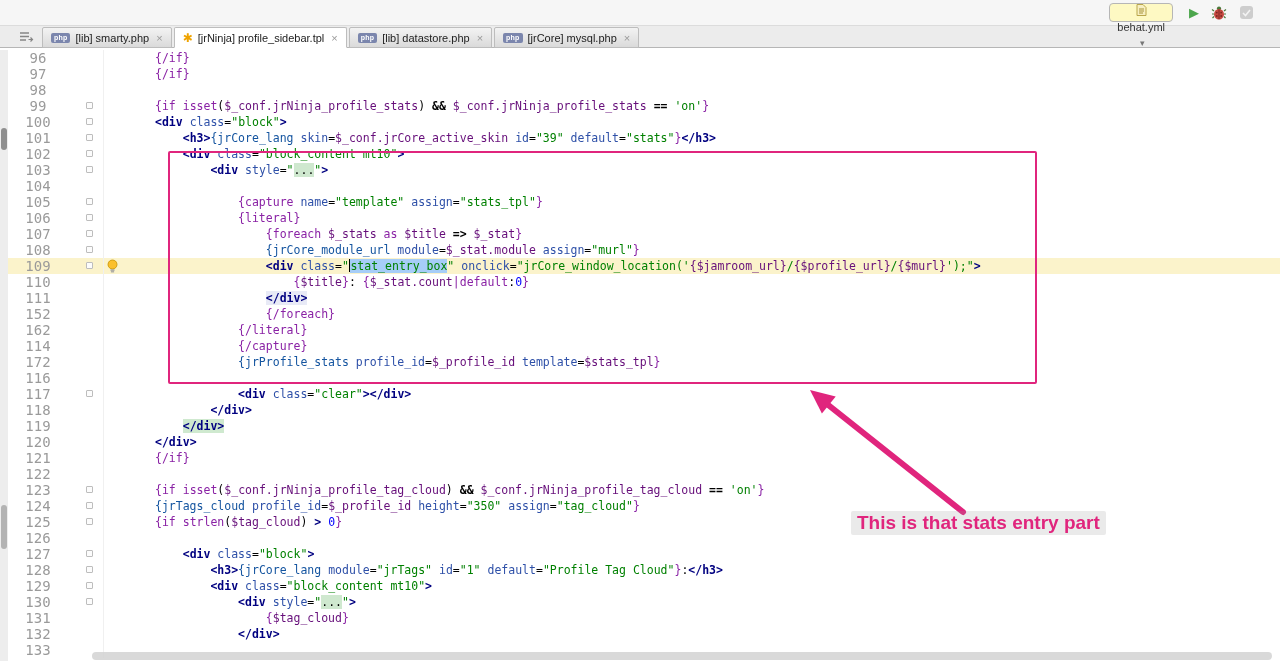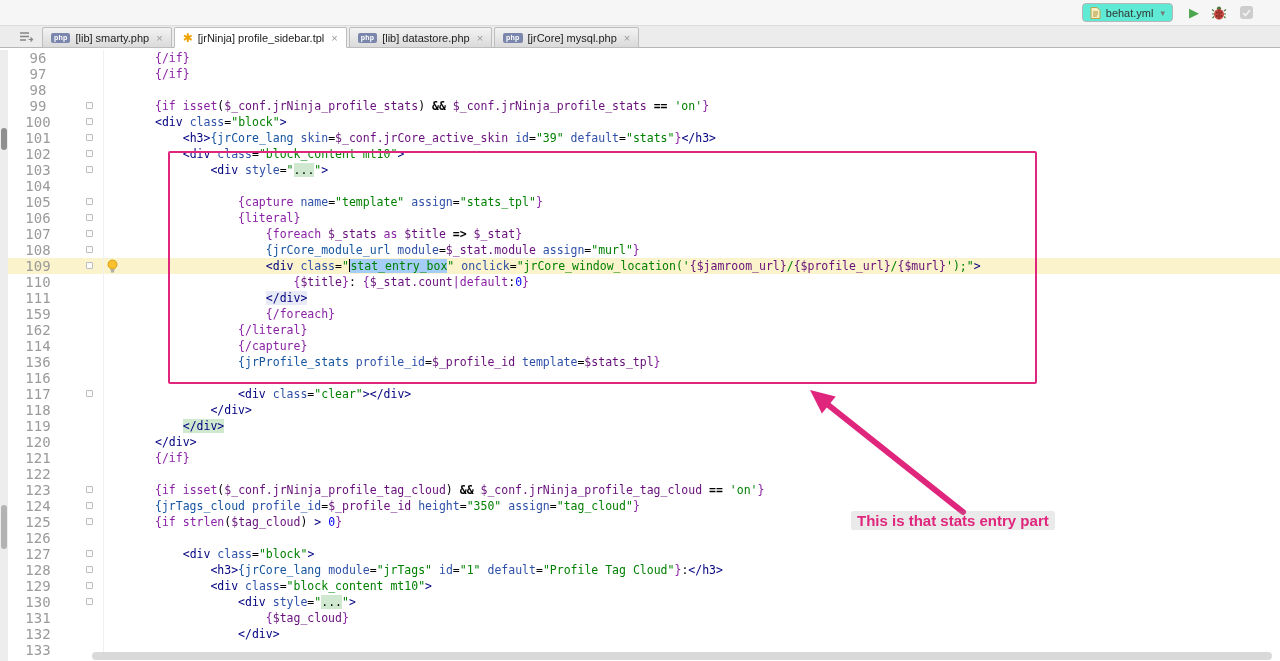--- a/index.html
+++ b/index.html
@@ -13,22 +13,22 @@
     width:1280px;height:661px;overflow:hidden;position:relative;
     background:#fff;font-family:"Liberation Sans",sans-serif;
   }
   
   .topbar{
     height:26px;background:#f6f6f6;border-bottom:1px solid #dcdcdc;
     display:flex;align-items:center;padding:0 26px 0 10px;
   }
   .runbox{
     margin-left:auto;height:19px;display:flex;align-items:center;gap:5px;
-    background:#5eead4;border:1px solid #b6b6b6;border-radius:4px;
-    padding:0 7px;font-size:11px;color:#333;cursor:default;
+    background:#fef9c3;border:1px solid #b6b6b6;border-radius:4px;
+    padding:0 7px;font-size:11px;color:#333;cursor:default;flex-direction:column;
   }
   .runbox .ddarrow{color:#777;font-size:9px;margin-left:2px}
   .playbtn{margin-left:16px;color:#4ca64c;font-size:13px;line-height:1;cursor:default}
   .iconbtn{margin-left:12px;display:inline-flex;align-items:center}
   .covbtn{opacity:.45}
   
   .tabbar{
     height:22px;background:#ececec;border-bottom:1px solid #b6b6b6;
     display:flex;align-items:flex-end;padding-left:16px;
   }
@@ -55,40 +55,40 @@
   .row{display:flex;height:16px;line-height:16px;white-space:pre;position:relative}
   .row.current{background:var(--curline)}
   .ln{width:76px;flex:none;text-align:center;color:#9a9a9a;font-size:14px}
   .foldcol{width:28px;flex:none;position:relative;border-right:1px solid #f0f0f0}
   .foldbox{position:absolute;left:10px;top:4px;width:7px;height:7px;border:1px solid #bdbdbd;background:#fcfcfc;border-radius:1px}
   .code{flex:none;padding-left:51px;color:#000}
   .str{color:#008000}
   .kw{color:#8a22a5}
   .fn{color:#1555a0}
   .var{color:#660e7a}
-  .tag{color:#000080;font-weight:normal}
+  .tag{color:#000080;font-weight:bold}
   .attr{color:#2e50a8}
   .num{color:#0000ff}
   .op{font-weight:bold}
   .foldtx{background:#cfe8cf;color:#000}
   .sel{background:var(--selbg)}
   .caret{display:inline-block;width:1.5px;height:13px;background:#000;vertical-align:-2px}
   .bulb{position:absolute;left:106px;top:1px}
   
   .leftstrip{position:absolute;left:0;top:50px;bottom:0;width:8px;background:#ededed;z-index:6}
   .vthumb1{position:absolute;left:1px;top:78px;width:6px;height:22px;background:#8f8f8f;border-radius:3px}
   .vthumb2{position:absolute;left:1px;top:455px;width:6px;height:44px;background:#b3b3b3;border-radius:3px}
   .hscroll{position:absolute;left:92px;right:8px;bottom:1px;height:8px;z-index:6}
   .hthumb{width:100%;height:100%;background:#d2d2d2;border-radius:4px;opacity:.85}
   
   .anno{position:absolute;z-index:20;pointer-events:none}
   .anno-rect{left:168px;top:151px;width:869px;height:233px;border:2px solid var(--accent);border-radius:2px}
   .anno-arrow{left:770px;top:376px}
   .anno-label{
-    left:851px;top:511px;font-size:15px;font-weight:bold;color:var(--accent);
+    left:851px;top:511px;font-size:19px;font-weight:bold;color:var(--accent);
     background:rgba(150,150,150,.20);padding:1px 6px;border-radius:2px;white-space:nowrap;
   }
 </style>
 </head>
 <body>
 
 <div class="topbar">
   <div class="runbox">
     <span style="display:inline-flex">
       <svg width="11" height="12" viewBox="0 0 11 12">
@@ -164,24 +164,24 @@
       <div class="row"><span class="ln">106</span><span class="foldcol"><span class="foldbox"></span></span><span class="code">            <span class="kw">{literal</span><span class="kw">}</span></span></div>
       <div class="row"><span class="ln">107</span><span class="foldcol"><span class="foldbox"></span></span><span class="code">                <span class="kw">{foreach</span> <span class="var">$_stats</span> <span class="kw">as</span> <span class="var">$title</span> <span class="op">=&gt;</span> <span class="var">$_stat</span><span class="kw">}</span></span></div>
       <div class="row"><span class="ln">108</span><span class="foldcol"><span class="foldbox"></span></span><span class="code">                <span class="fn">{jrCore_module_url</span> <span class="attr">module</span>=<span class="var">$_stat.module</span> <span class="attr">assign</span>=<span class="str">"murl"</span><span class="kw">}</span></span></div>
       <div class="row current"><span class="ln">109</span><span class="foldcol"><span class="foldbox"></span></span><span class="code">                <span class="tag">&lt;div</span> <span class="attr">class</span>=<span class="str">"<span class="caret"></span><span class="sel">stat_entry_box</span>"</span> <span class="attr">onclick</span>=<span class="str">"</span><span class="str">jrCore_window_location('</span><span class="var">{$jamroom_url}</span><span class="str">/</span><span class="var">{$profile_url}</span><span class="str">/</span><span class="var">{$murl}</span><span class="str">');</span><span class="str">"</span><span class="tag">&gt;</span></span><svg class="bulb" width="13" height="14" viewBox="0 0 13 14">
           <circle cx="6.5" cy="5.5" r="4.5" fill="#fbc02d" stroke="#c49000" stroke-width="0.8"></circle>
           <rect x="4.5" y="10.4" width="4" height="1.4" fill="#9e9e9e"></rect>
           <rect x="4.9" y="12.2" width="3.2" height="1.2" fill="#9e9e9e"></rect>
         </svg></div>
       <div class="row"><span class="ln">110</span><span class="foldcol"></span><span class="code">                    <span class="kw">{</span><span class="var">$title</span><span class="kw">}</span>: <span class="kw">{</span><span class="var">$_stat.count</span><span class="kw">|</span><span class="kw">default</span>:<span class="num">0</span><span class="kw">}</span></span></div>
       <div class="row"><span class="ln">111</span><span class="foldcol"></span><span class="code">                <span style="background:#e8eaf6"><span class="tag">&lt;/div</span><span class="tag">&gt;</span></span></span></div>
-      <div class="row"><span class="ln">159</span><span class="foldcol"></span><span class="code">                <span class="kw">{/foreach</span><span class="kw">}</span></span></div>
+      <div class="row"><span class="ln">152</span><span class="foldcol"></span><span class="code">                <span class="kw">{/foreach</span><span class="kw">}</span></span></div>
       <div class="row"><span class="ln">162</span><span class="foldcol"></span><span class="code">            <span class="kw">{/literal</span><span class="kw">}</span></span></div>
       <div class="row"><span class="ln">114</span><span class="foldcol"></span><span class="code">            <span class="kw">{/capture</span><span class="kw">}</span></span></div>
-      <div class="row"><span class="ln">136</span><span class="foldcol"></span><span class="code">            <span class="fn">{jrProfile_stats</span> <span class="attr">profile_id</span>=<span class="var">$_profile_id</span> <span class="attr">template</span>=<span class="var">$stats_tpl</span><span class="kw">}</span></span></div>
+      <div class="row"><span class="ln">172</span><span class="foldcol"></span><span class="code">            <span class="fn">{jrProfile_stats</span> <span class="attr">profile_id</span>=<span class="var">$_profile_id</span> <span class="attr">template</span>=<span class="var">$stats_tpl</span><span class="kw">}</span></span></div>
       <div class="row"><span class="ln">116</span><span class="foldcol"></span><span class="code"></span></div>
       <div class="row"><span class="ln">117</span><span class="foldcol"><span class="foldbox"></span></span><span class="code">            <span class="tag">&lt;div</span> <span class="attr">class</span>=<span class="str">"clear"</span><span class="tag">&gt;</span><span class="tag">&lt;/div</span><span class="tag">&gt;</span></span></div>
       <div class="row"><span class="ln">118</span><span class="foldcol"></span><span class="code">        <span class="tag">&lt;/div</span><span class="tag">&gt;</span></span></div>
       <div class="row"><span class="ln">119</span><span class="foldcol"></span><span class="code">    <span style="background:#cfe9cf"><span class="tag">&lt;/div</span><span class="tag">&gt;</span></span></span></div>
       <div class="row"><span class="ln">120</span><span class="foldcol"></span><span class="code"><span class="tag">&lt;/div</span><span class="tag">&gt;</span></span></div>
       <div class="row"><span class="ln">121</span><span class="foldcol"></span><span class="code"><span class="kw">{/if</span><span class="kw">}</span></span></div>
       <div class="row"><span class="ln">122</span><span class="foldcol"></span><span class="code"></span></div>
       <div class="row"><span class="ln">123</span><span class="foldcol"><span class="foldbox"></span></span><span class="code"><span class="kw">{if</span> <span class="kw">isset</span>(<span class="var">$_conf.jrNinja_profile_tag_cloud</span>) <span class="op">&amp;&amp;</span> <span class="var">$_conf.jrNinja_profile_tag_cloud</span> <span class="op">==</span> <span class="str">'on'</span><span class="kw">}</span></span></div>
       <div class="row"><span class="ln">124</span><span class="foldcol"><span class="foldbox"></span></span><span class="code"><span class="fn">{jrTags_cloud</span> <span class="attr">profile_id</span>=<span class="var">$_profile_id</span> <span class="attr">height</span>=<span class="str">"350"</span> <span class="attr">assign</span>=<span class="str">"tag_cloud"</span><span class="kw">}</span></span></div>
       <div class="row"><span class="ln">125</span><span class="foldcol"><span class="foldbox"></span></span><span class="code"><span class="kw">{if</span> <span class="kw">strlen</span>(<span class="var">$tag_cloud</span>) <span class="tag">&gt;</span> <span class="num">0</span><span class="kw">}</span></span></div>

